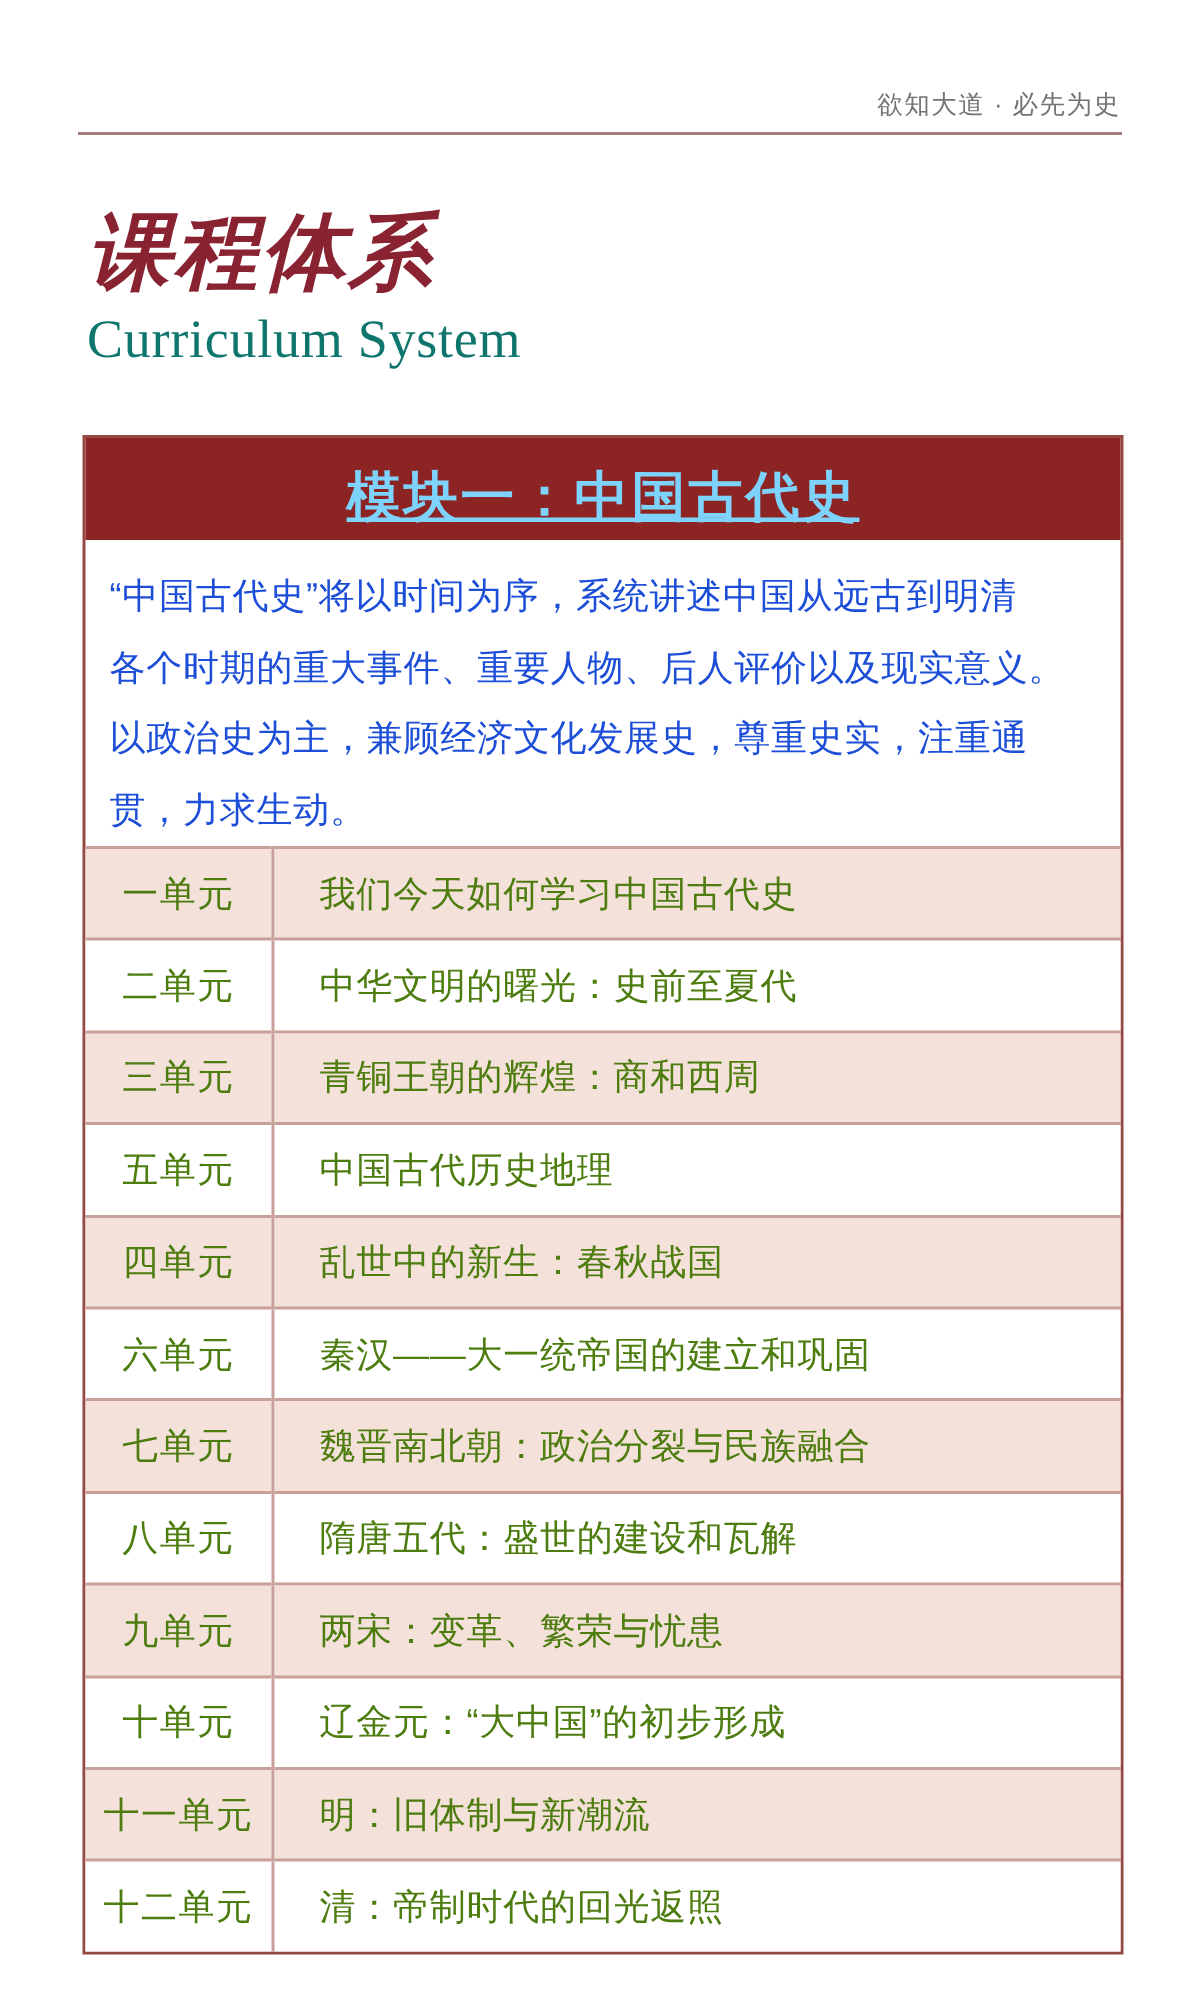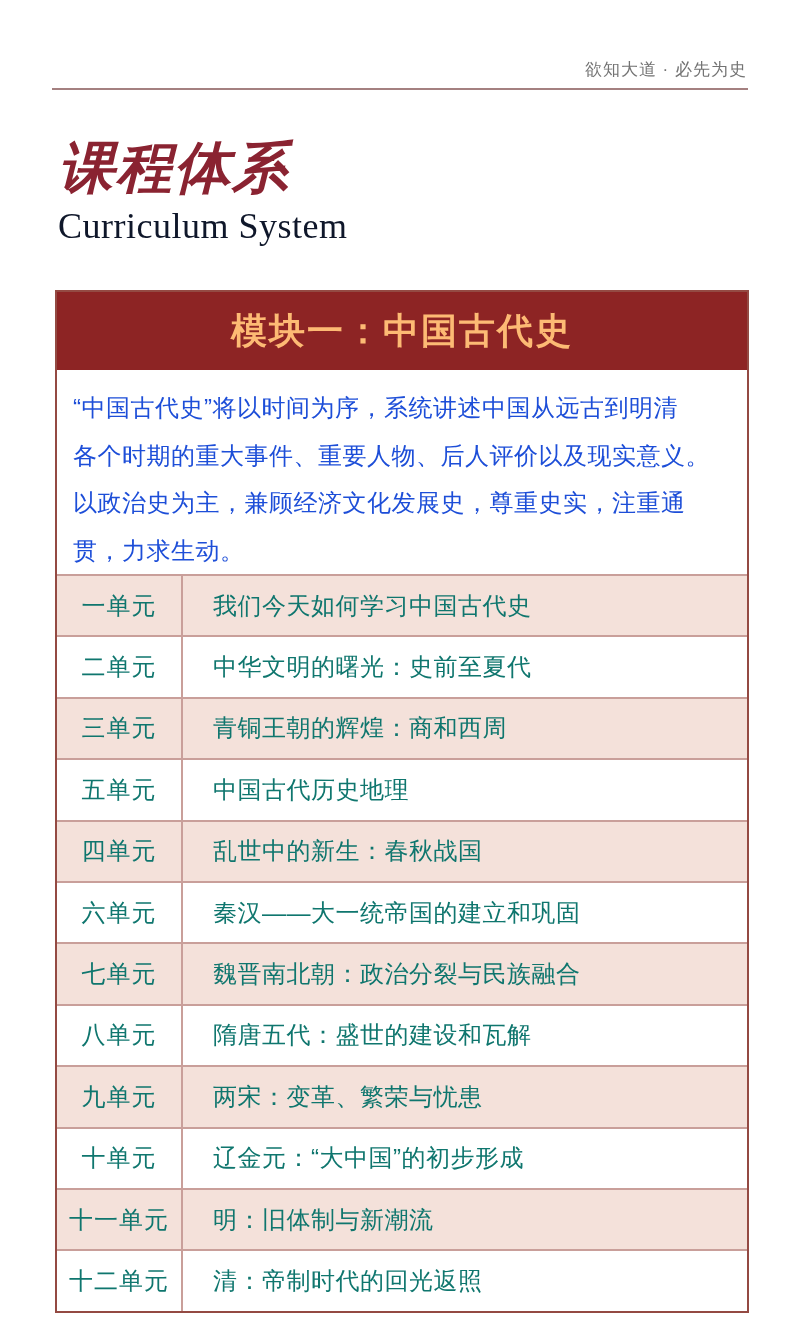--- a/index.html
+++ b/index.html
@@ -46,42 +46,43 @@
     color: #8a2331;
     line-height: 1.15;
     font-style: italic;
   }
   .page-subtitle {
     position: absolute;
     top: 205px;
     left: 58px;
     font-family: "Liberation Serif", serif;
     font-size: 36px;
-    color: #0f172a;
+    color: #0f766e;
     letter-spacing: 0.5px;
   }
 
   
   .card {
     position: absolute;
     top: 290px;
     left: 55px;
     width: 690px;
     border: 2px solid #944a43;
     background: #ffffff;
   }
   .card-header {
-    height: 78px;
+    height: 68px;
     line-height: 78px;
     background: #8d2424;
-    color: #fdba74;
+    color: #7dd3fc;
     font-size: 36px;
     font-weight: bold;
     text-align: center;
     letter-spacing: 2px;
+    text-decoration: underline;
   }
   .card-desc {
     padding: 14px 8px 0 16px;
     color: #1d4ed8;
   }
   .card-desc .desc-line {
     font-size: 24px;
     line-height: 47.5px;
     letter-spacing: 0.5px;
     white-space: nowrap;
@@ -99,21 +100,21 @@
   }
   table.units tr:nth-child(odd) {
     background: #f4e1da;
   }
   table.units tr:nth-child(even) {
     background: #ffffff;
   }
   table.units td {
     height: 57.4px;
     font-size: 24px;
-    color: #0f766e;
+    color: #4d7c0f;
     vertical-align: middle;
     margin-left: 20px;
   }
   td.unit-cell {
     width: 122px;
     text-align: center;
     border-right: 2px solid #c99f9a;
     letter-spacing: 1px;
   }
   td.topic-cell {

